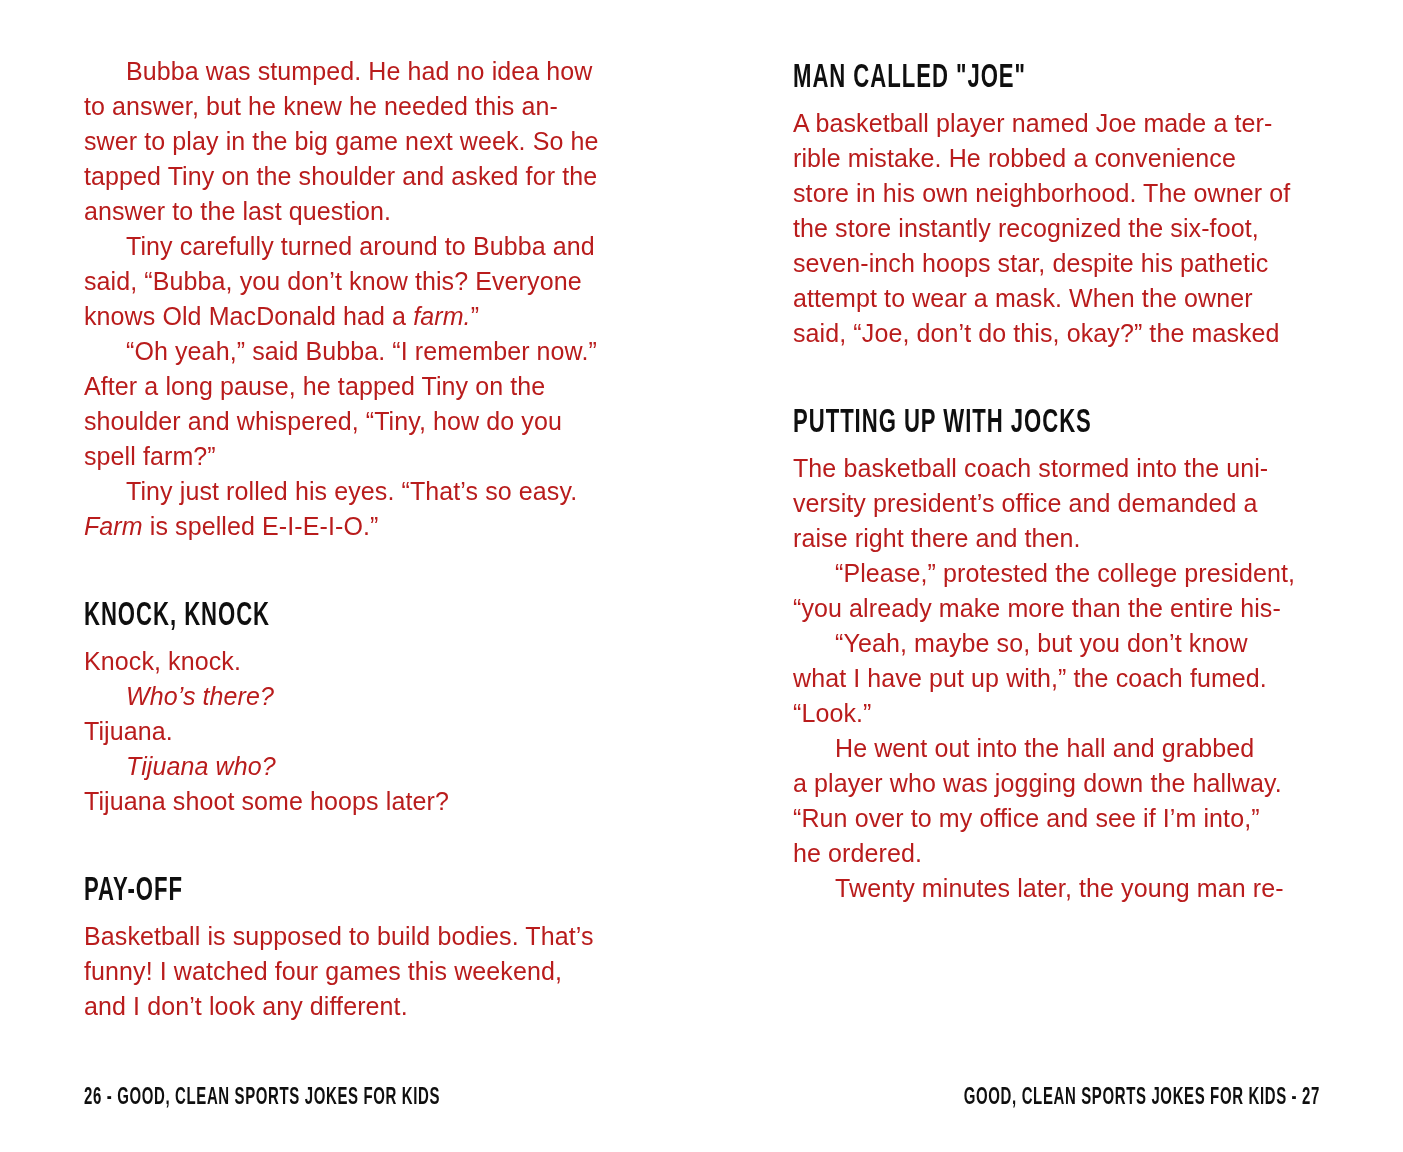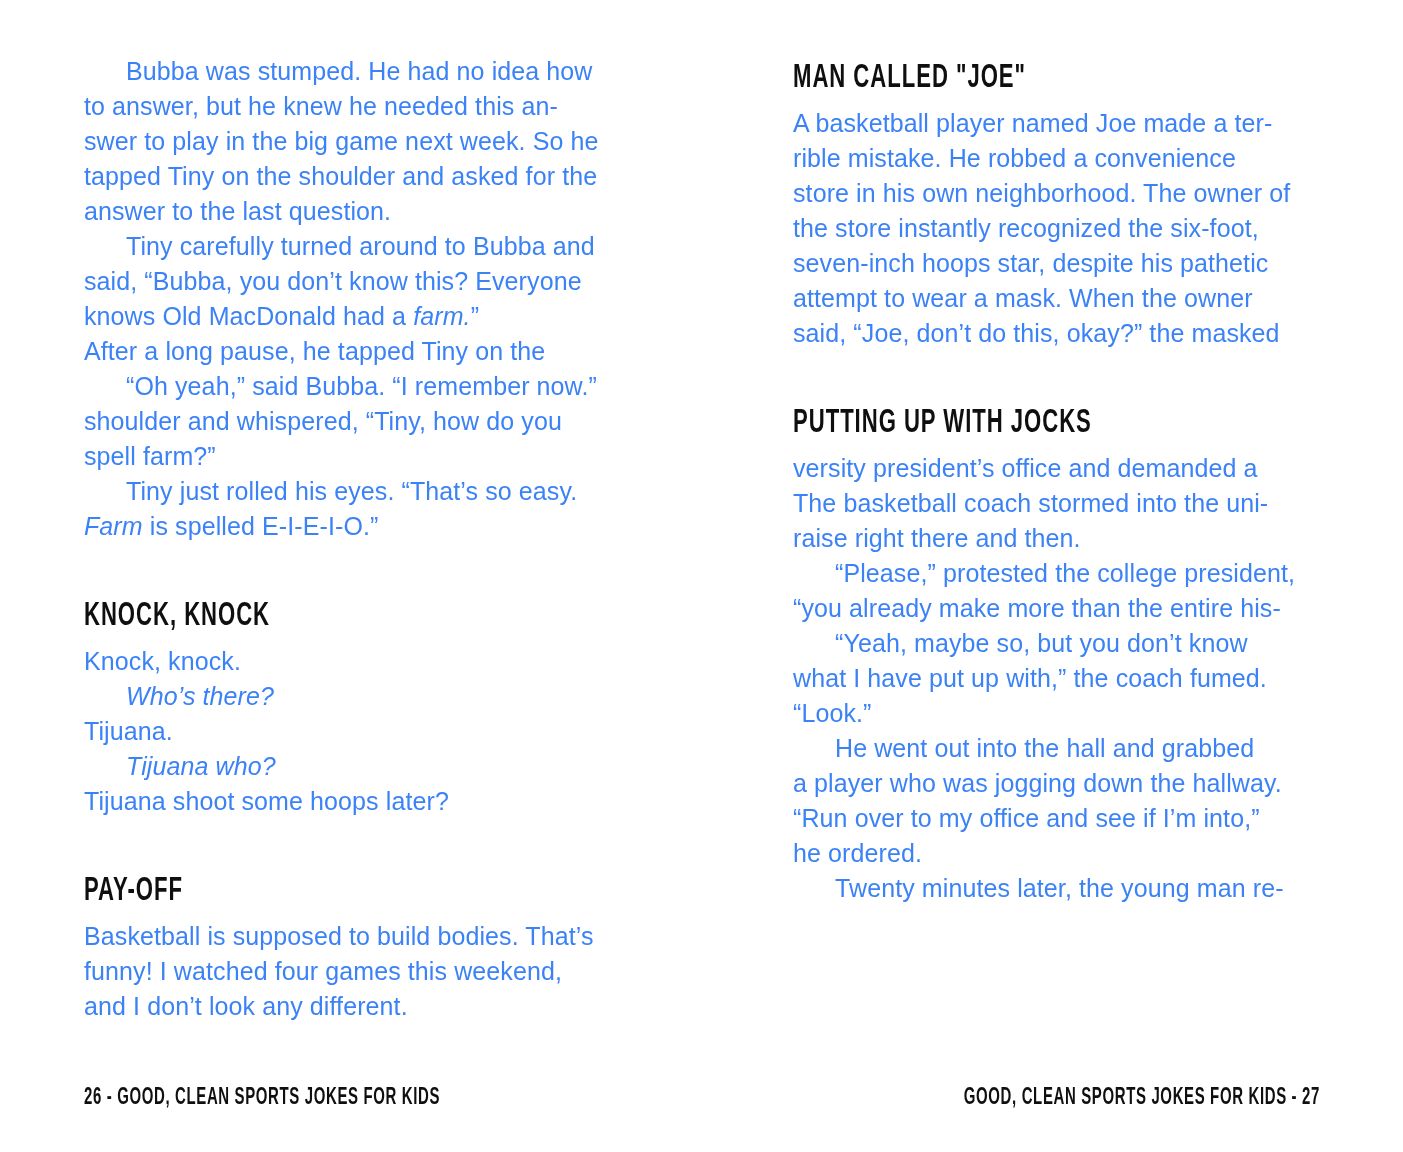--- a/index.html
+++ b/index.html
@@ -10,21 +10,21 @@
     position: relative;
     overflow: hidden;
   }
   .page-col { position: absolute; }
   #left-col  { left: 84px;  top: 54px; width: 565px; }
   #right-col { left: 793px; top: 56px; width: 535px; }
 
   .line {
     font-size: 25px;
     line-height: 35px;
-    color: #3b82f6;
+    color: #b91c1c;
     white-space: nowrap;
     letter-spacing: 0.1px;
   }
   .line.indent { padding-left: 42px; }
   .line i { font-style: italic; margin-top: 20px; }
 
   .section-heading {
     font-size: 34px;
     line-height: 38px;
     font-weight: 800;
@@ -57,22 +57,22 @@
   <section id="left-col" class="page-col">
       <div class="text-block">
         <div class="line indent"><span>Bubba was stumped. He had no idea how</span></div>
         <div class="line"><span>to answer, but he knew he needed this an-</span></div>
         <div class="line"><span>swer to play in the big game next week. So he</span></div>
         <div class="line"><span>tapped Tiny on the shoulder and asked for the</span></div>
         <div class="line"><span>answer to the last question.</span></div>
         <div class="line indent"><span>Tiny carefully turned around to Bubba and</span></div>
         <div class="line"><span>said, “Bubba, you don’t know this? Everyone</span></div>
         <div class="line"><span>knows Old MacDonald had a </span><i>farm.</i><span>”</span></div>
+        <div class="line indent"><span>“Oh yeah,” said Bubba. “I remember now.”</span></div>
         <div class="line"><span>After a long pause, he tapped Tiny on the</span></div>
-        <div class="line indent"><span>“Oh yeah,” said Bubba. “I remember now.”</span></div>
         <div class="line"><span>shoulder and whispered, “Tiny, how do you</span></div>
         <div class="line"><span>spell farm?”</span></div>
         <div class="line indent"><span>Tiny just rolled his eyes. “That’s so easy.</span></div>
         <div class="line"><i>Farm</i><span> is spelled E-I-E-I-O.”</span></div>
       </div>
       <h2 class="section-heading">KNOCK, KNOCK</h2>
       <div class="text-block">
         <div class="line"><span>Knock, knock.</span></div>
         <div class="line indent"><i>Who’s there?</i></div>
         <div class="line"><span>Tijuana.</span></div>
@@ -92,22 +92,22 @@
         <div class="line"><span>A basketball player named Joe made a ter-</span></div>
         <div class="line"><span>rible mistake. He robbed a convenience</span></div>
         <div class="line"><span>store in his own neighborhood. The owner of</span></div>
         <div class="line"><span>the store instantly recognized the six-foot,</span></div>
         <div class="line"><span>seven-inch hoops star, despite his pathetic</span></div>
         <div class="line"><span>attempt to wear a mask. When the owner</span></div>
         <div class="line"><span>said, “Joe, don’t do this, okay?” the masked</span></div>
       </div>
       <h2 class="section-heading">PUTTING UP WITH JOCKS</h2>
       <div class="text-block">
+        <div class="line"><span>The basketball coach stormed into the uni-</span></div>
         <div class="line"><span>versity president’s office and demanded a</span></div>
-        <div class="line"><span>The basketball coach stormed into the uni-</span></div>
         <div class="line"><span>raise right there and then.</span></div>
         <div class="line indent"><span>“Please,” protested the college president,</span></div>
         <div class="line"><span>“you already make more than the entire his-</span></div>
         <div class="line indent"><span>“Yeah, maybe so, but you don’t know</span></div>
         <div class="line"><span>what I have put up with,” the coach fumed.</span></div>
         <div class="line"><span>“Look.”</span></div>
         <div class="line indent"><span>He went out into the hall and grabbed</span></div>
         <div class="line"><span>a player who was jogging down the hallway.</span></div>
         <div class="line"><span>“Run over to my office and see if I’m into,”</span></div>
         <div class="line"><span>he ordered.</span></div>

